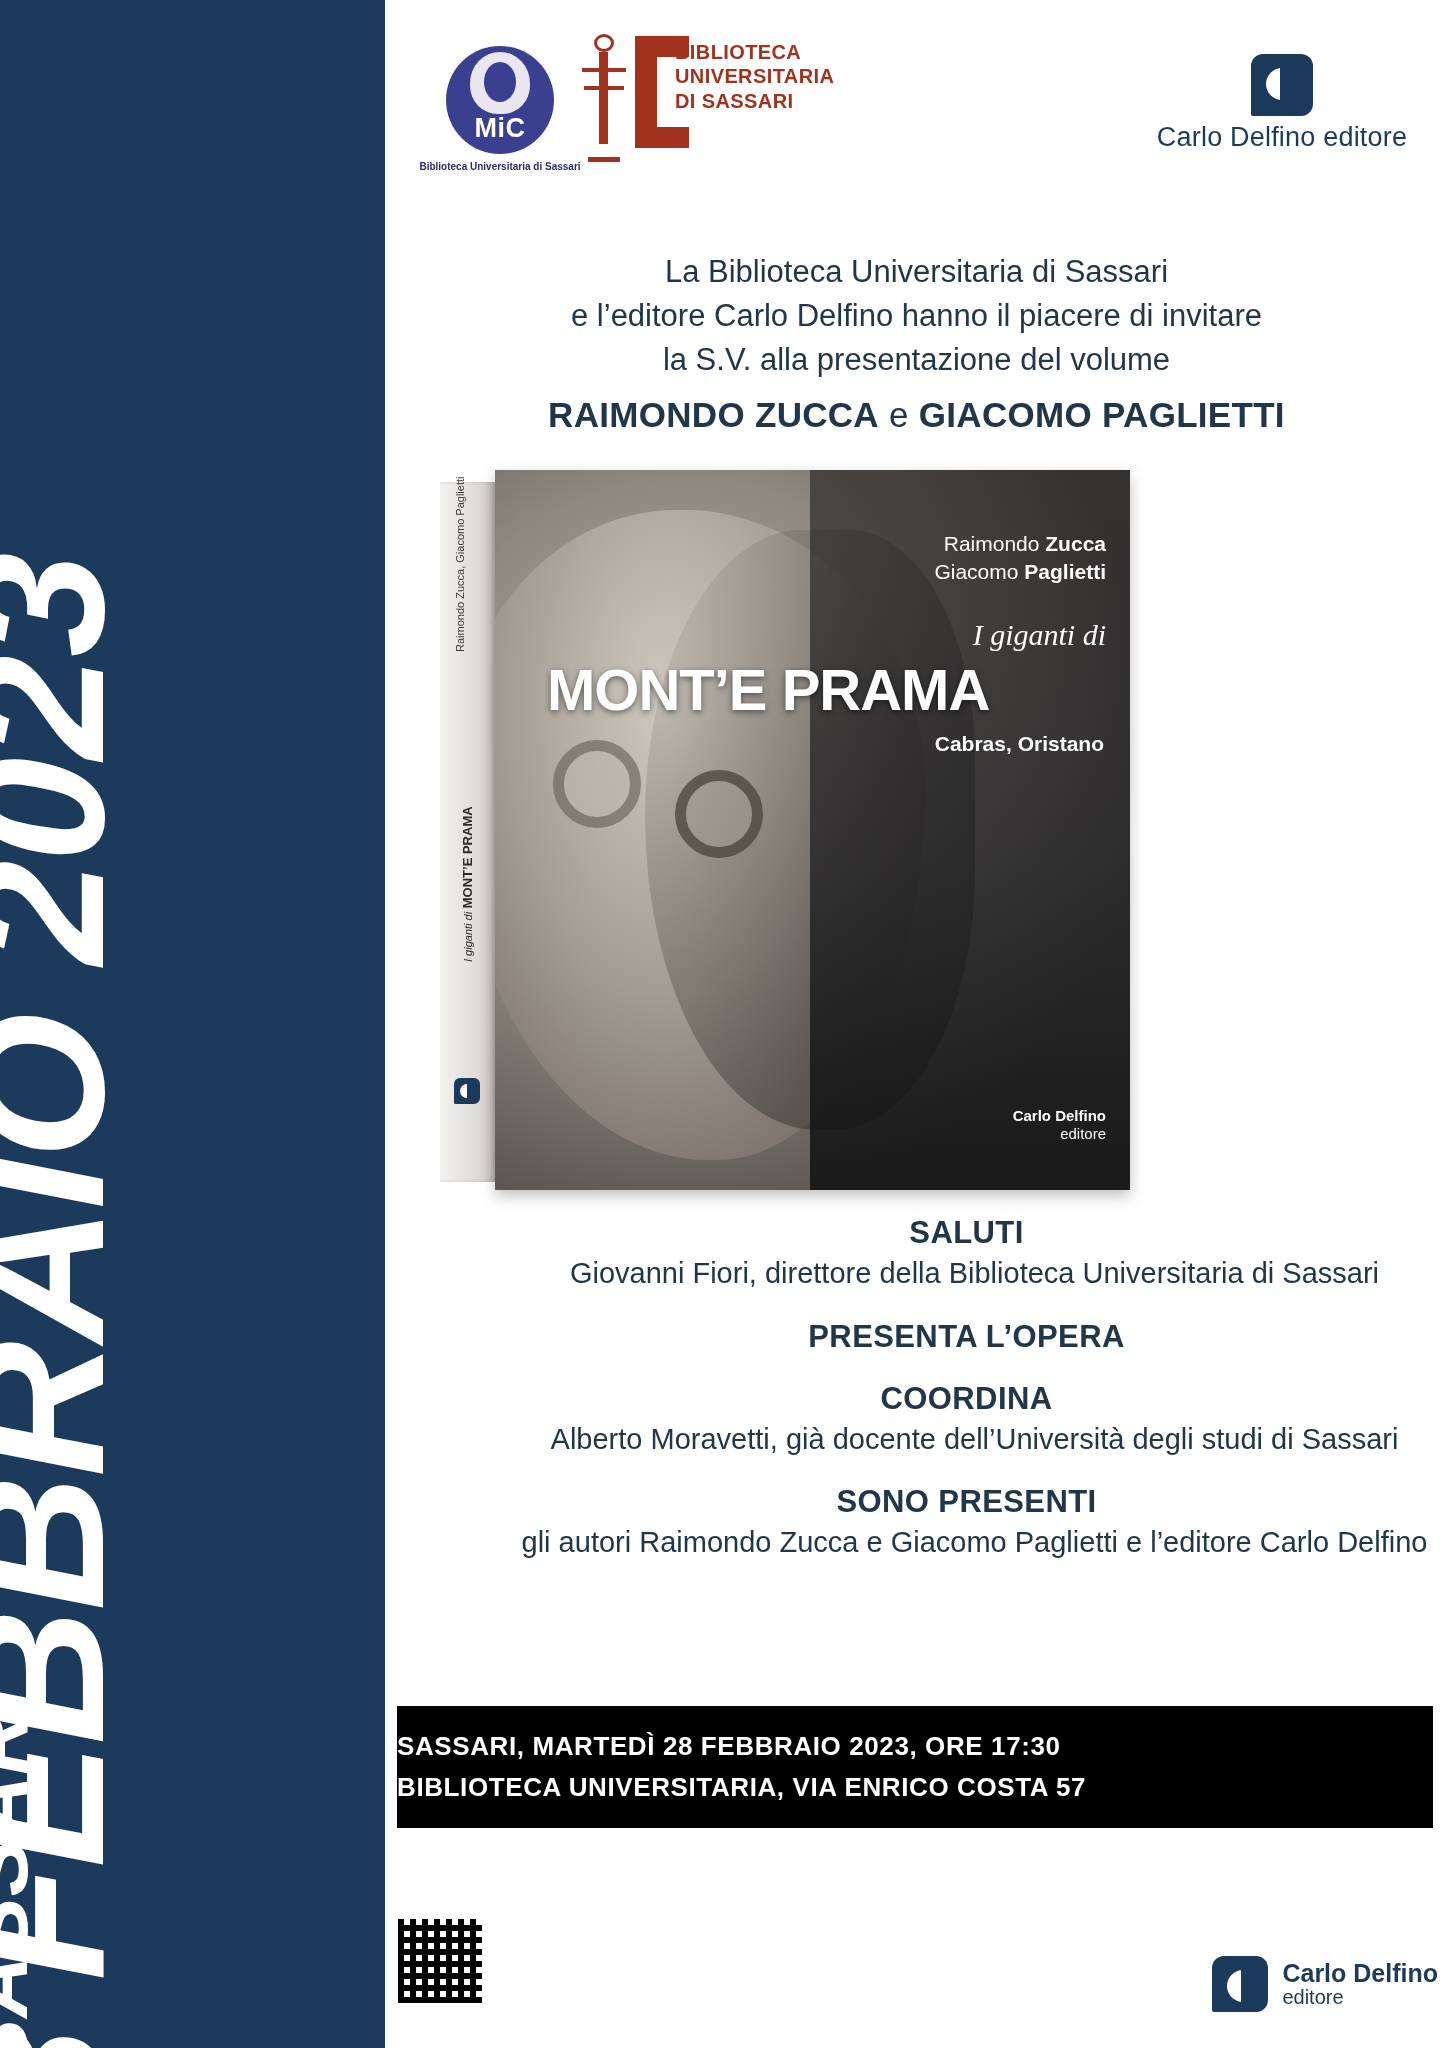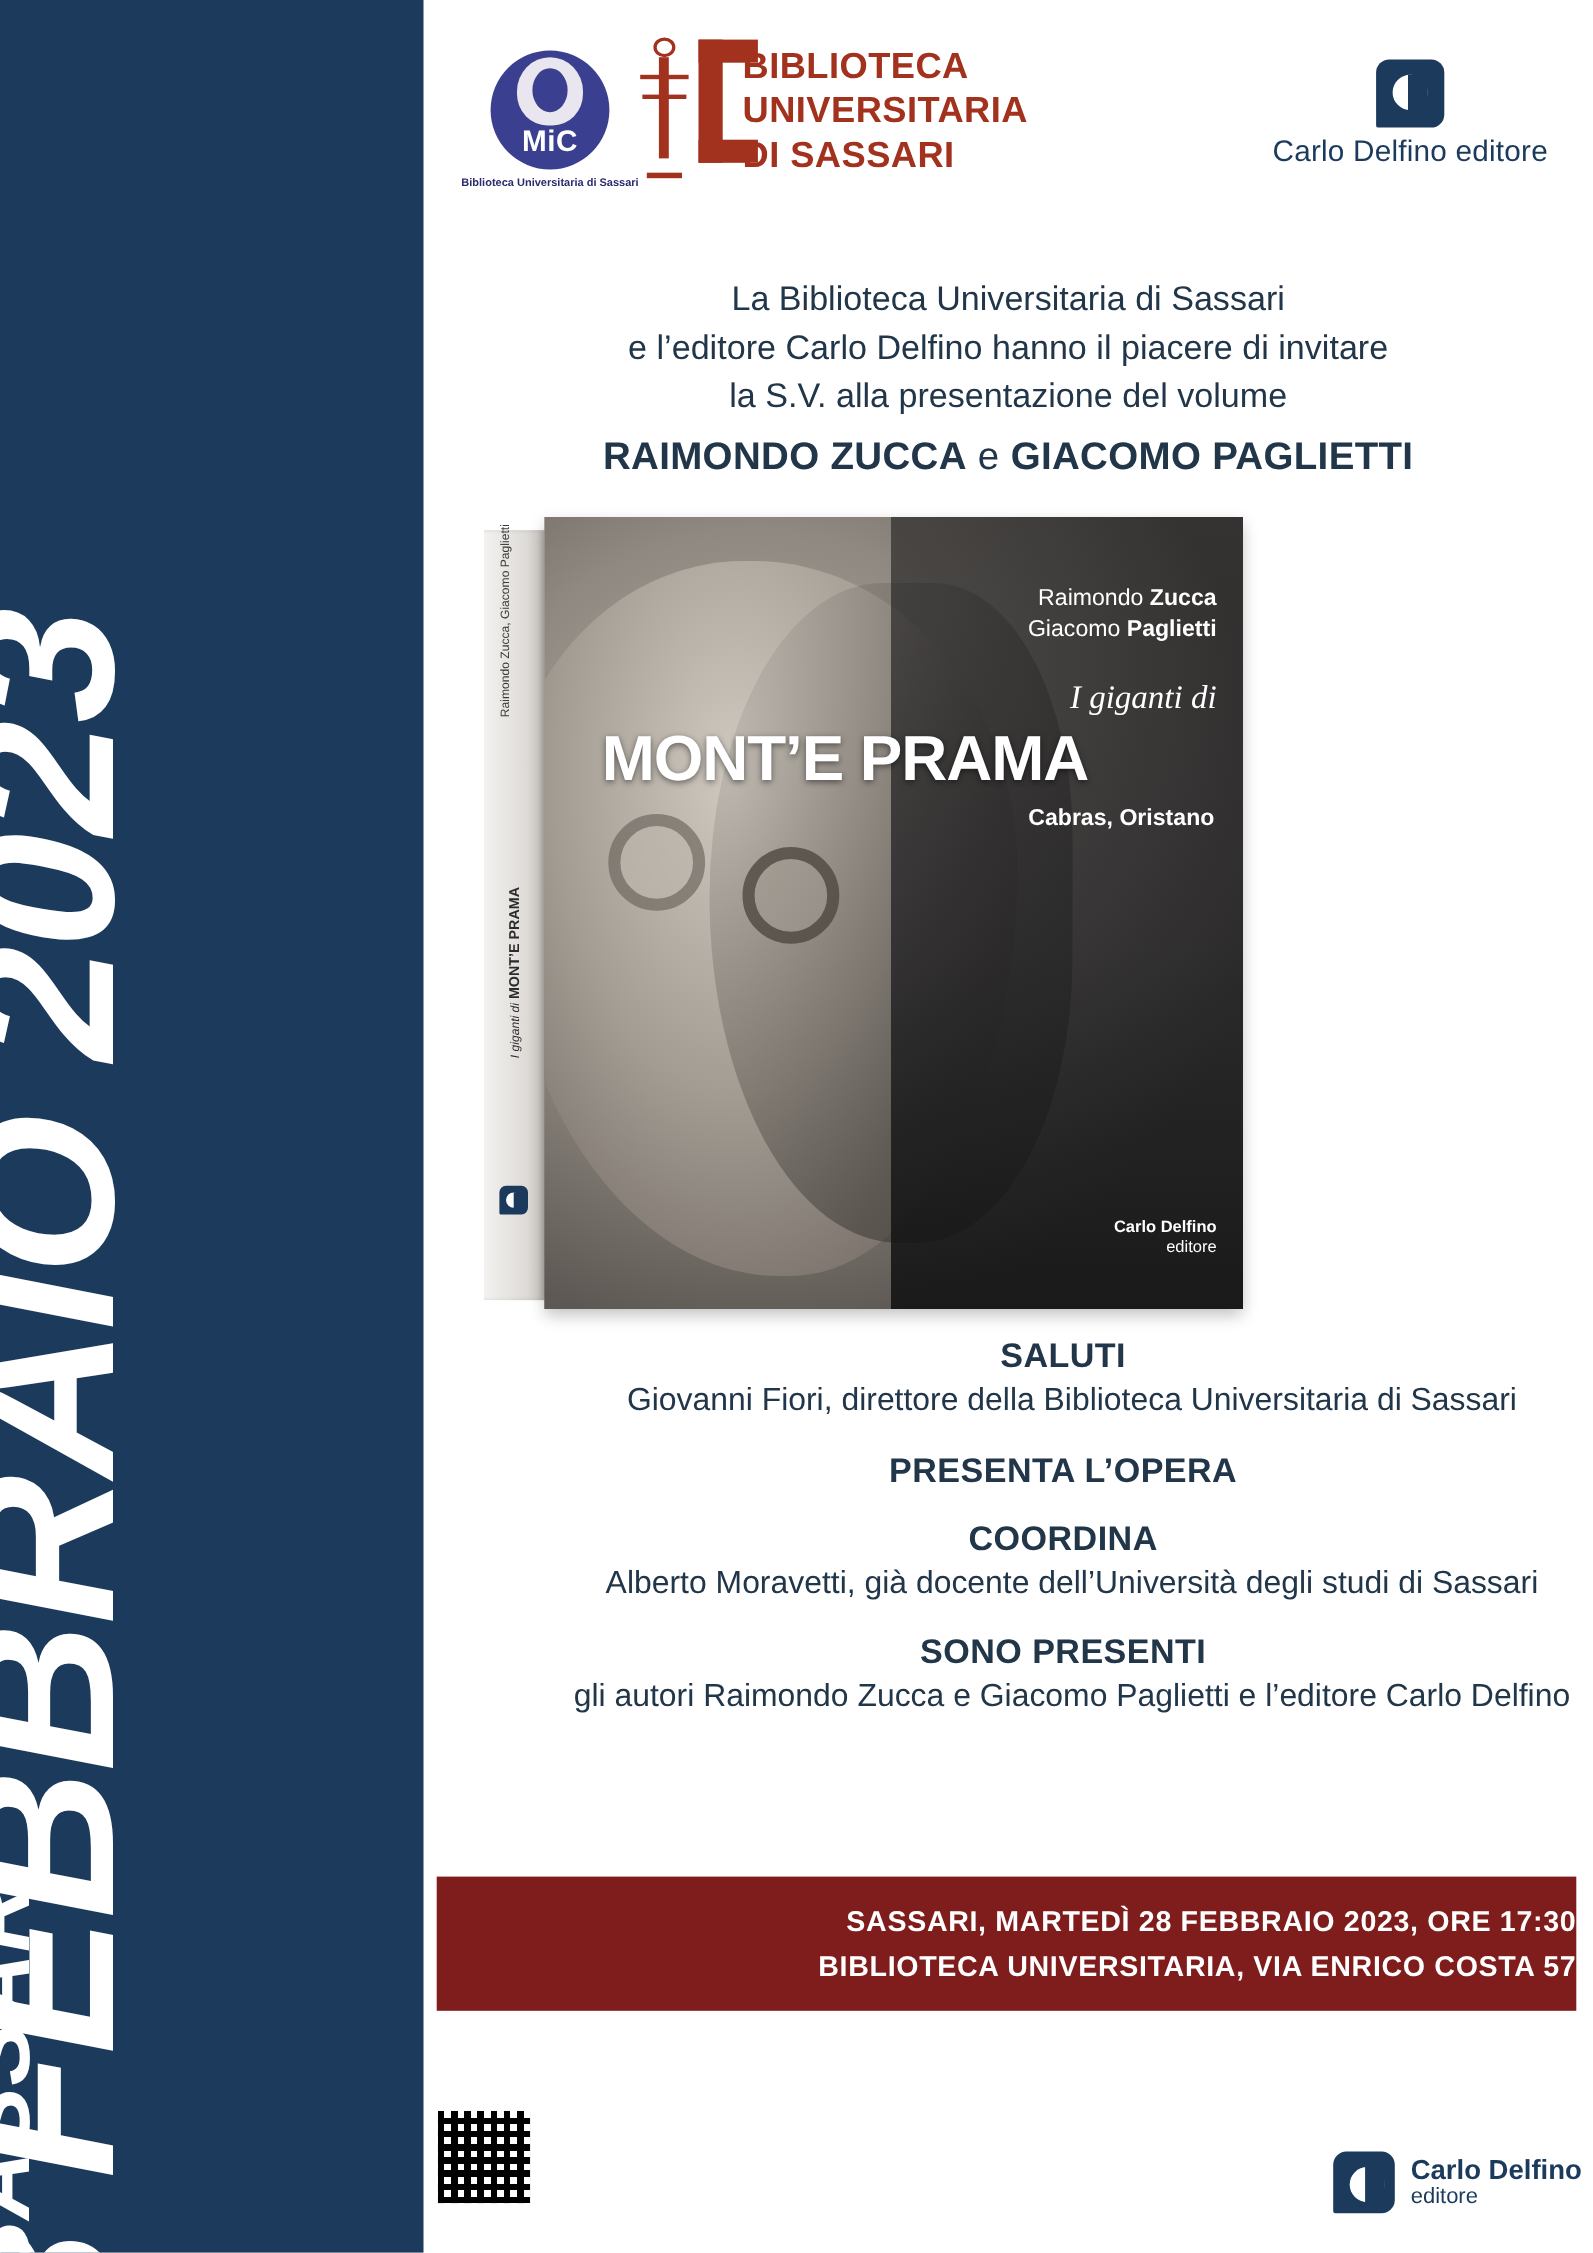--- a/index.html
+++ b/index.html
@@ -136,21 +136,21 @@
     left: 0; width: 54px; height: 21px;
     background: #a2321e;
   }
   .bus-bracket:before { top: 0; }
   .bus-bracket:after { bottom: 0; }
   .bus-lines {
     position: absolute;
     left: 100px; top: 26px;
     color: #a2321e;
     font-weight: bold;
-    font-size: 33px;
+    font-size: 20px;
     line-height: 1.22;
     letter-spacing: 0.4px;
   }
   .bus-statue {
     position: absolute;
     left: 5px; top: 20px;
     width: 48px; height: 128px;
   }
   .bus-statue .s-head {
     position: absolute; left: 14px; top: 0;
@@ -397,25 +397,25 @@
     line-height: 1.3;
     margin-left: 16px;
   }
 
   
   .venue {
     position: absolute;
     left: 12px; top: 1706px;
     width: 1036px;
     height: 122px;
-    background: #7f1d1d;
+    background: #000000;
     color: #ffffff;
     display: flex;
     flex-direction: column;
-    align-items: flex-end;
+    align-items: flex-start;
     justify-content: center;
     gap: 10px;
   }
   .venue div {
     font-size: 26px;
     font-weight: bold;
     letter-spacing: 0.6px;
   }
 
   

